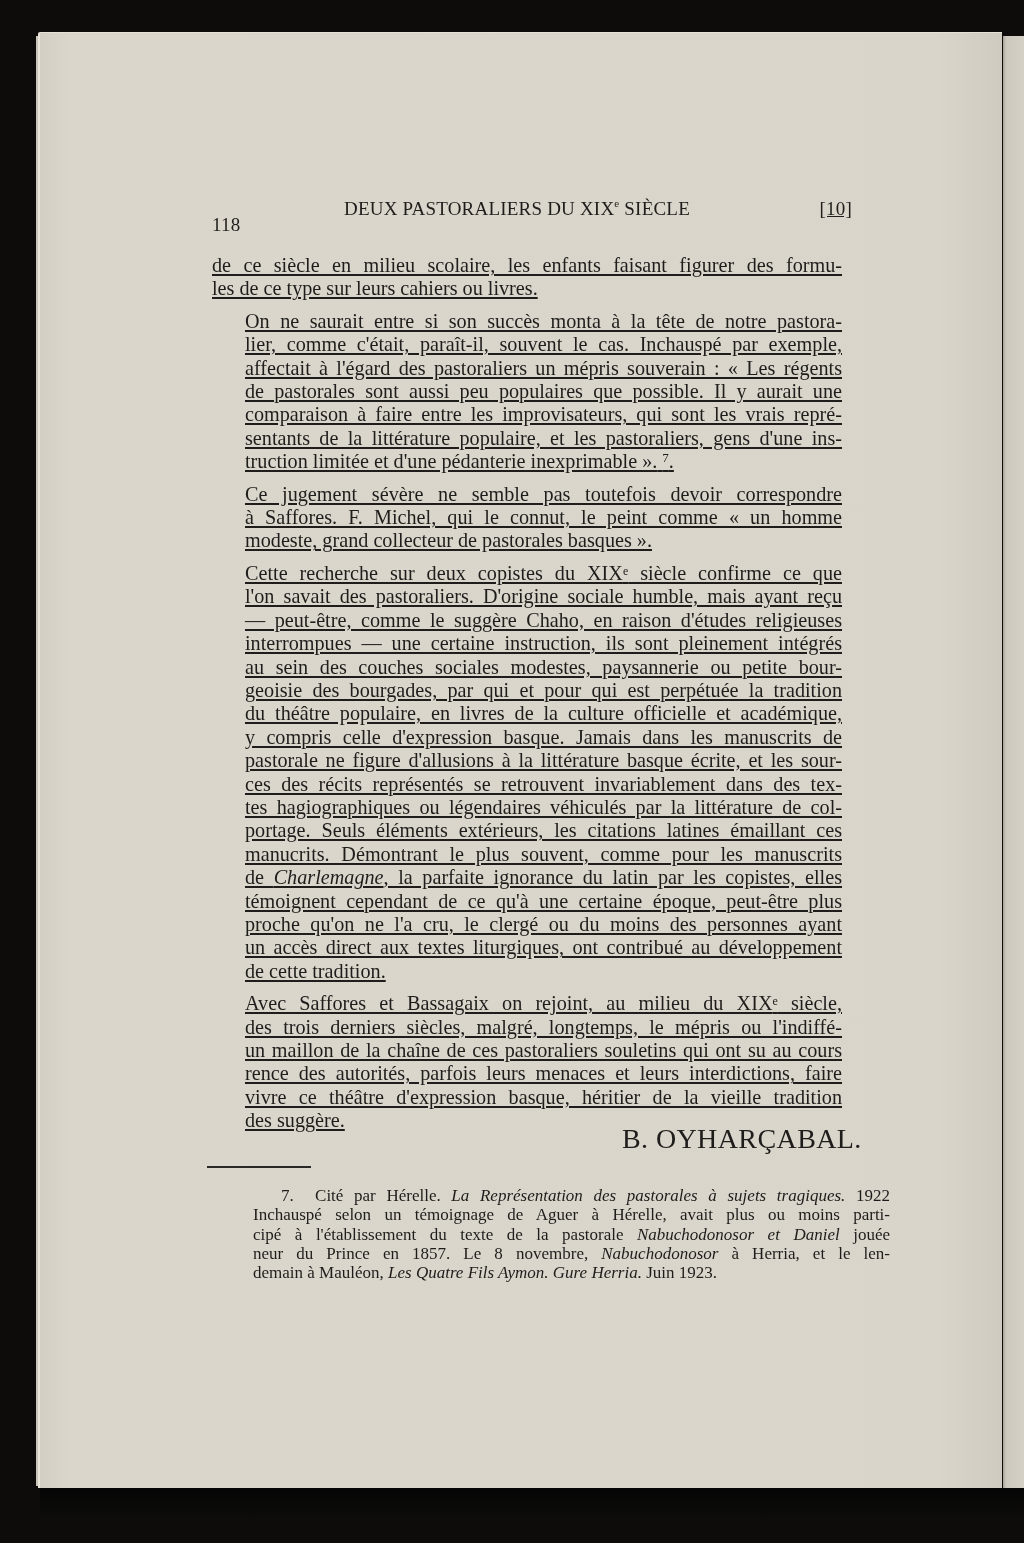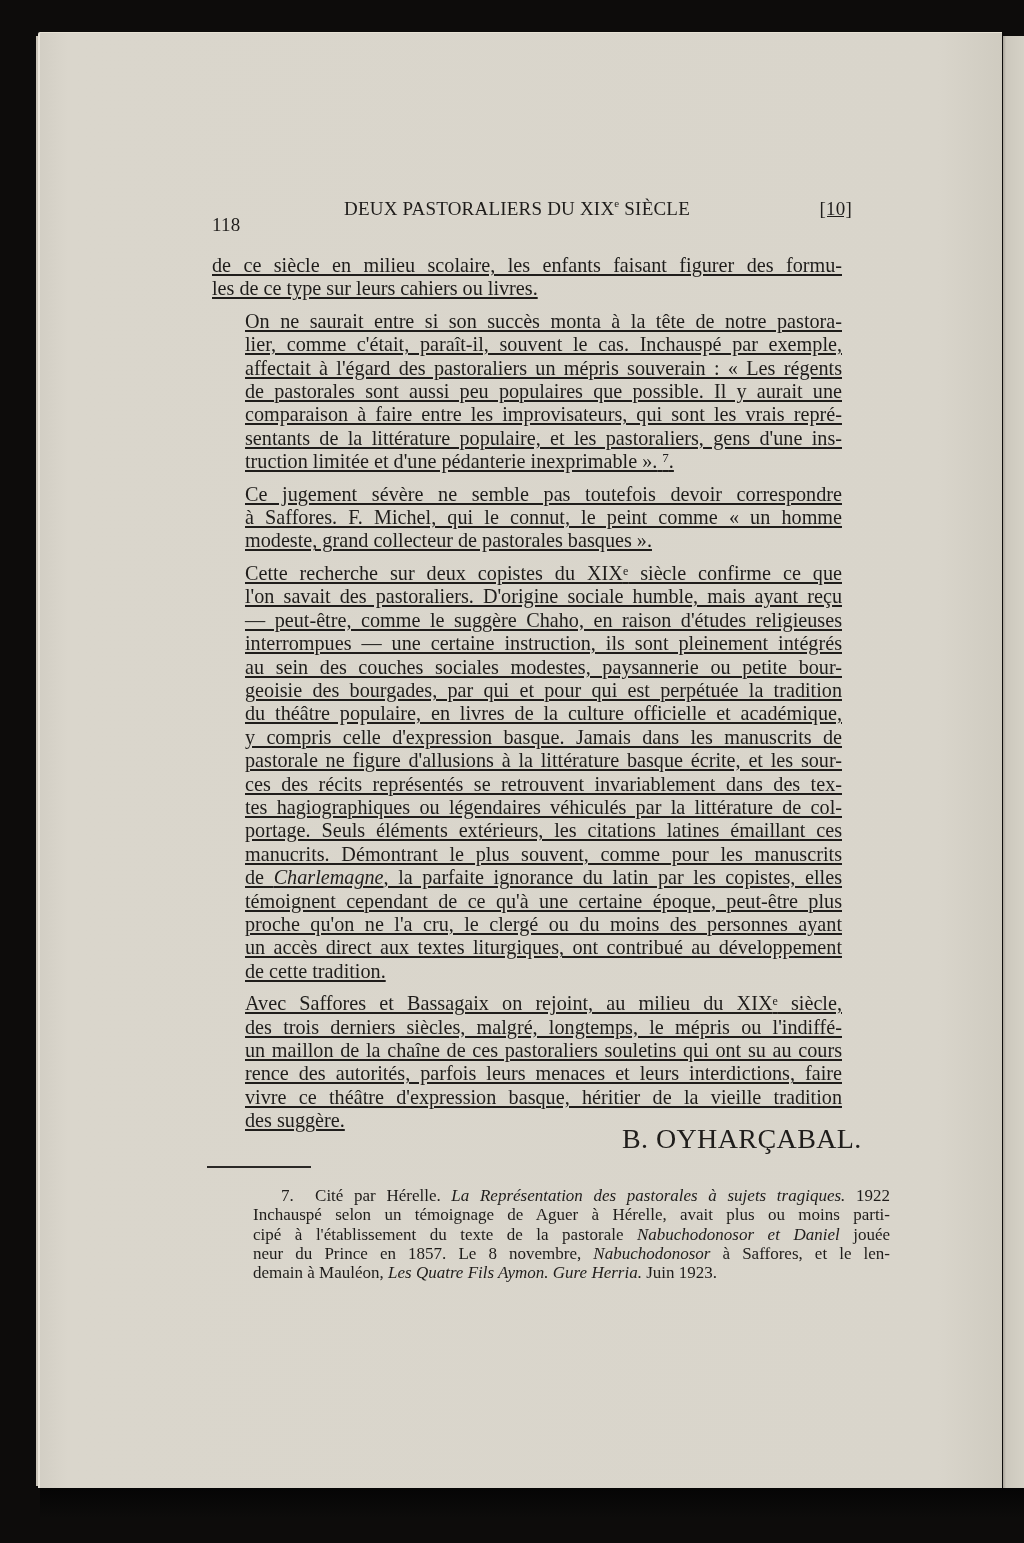--- a/index.html
+++ b/index.html
@@ -134,15 +134,15 @@
 </div>
 
 <div class="signature">B. OYHARÇABAL.</div>
 
 <div class="rule"></div>
 
 <div class="footnote">
   <span class="line" style="text-indent:28px"><span>7.</span>&nbsp; <span>Cité par Hérelle. </span><i>La Représentation des pastorales à sujets tragiques.</i><span> 1922</span></span>
   <span class="line">Inchauspé selon un témoignage de Aguer à Hérelle, avait plus ou moins parti-</span>
   <span class="line"><span>cipé à l'établissement du texte de la pastorale </span><i>Nabuchodonosor et Daniel</i><span> jouée</span></span>
-  <span class="line"><span>neur du Prince en 1857. Le 8 novembre, </span><i>Nabuchodonosor</i><span> à Saffores, et le len-</span></span>
+  <span class="line"><span>neur du Prince en 1857. Le 8 novembre, </span><i>Nabuchodonosor</i><span> à Herria, et le len-</span></span>
   <span class="line last"><span>demain à Mauléon, </span><i>Les Quatre Fils Aymon. Gure Herria.</i><span> Juin 1923.</span></span>
 </div>
 
 </body></html>

